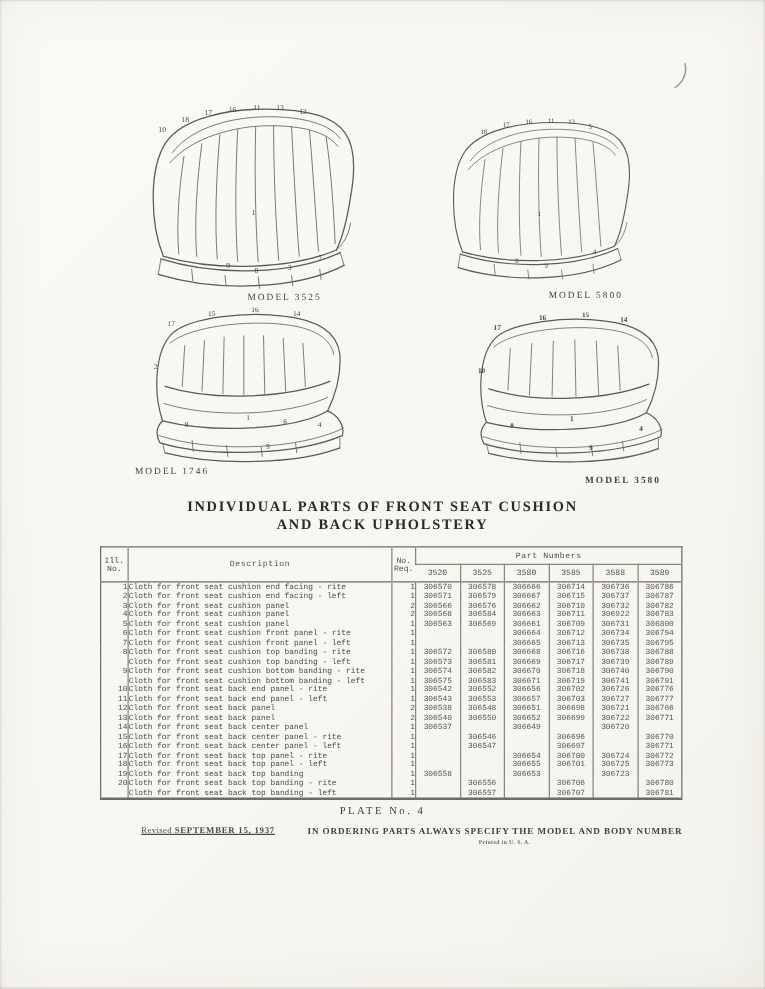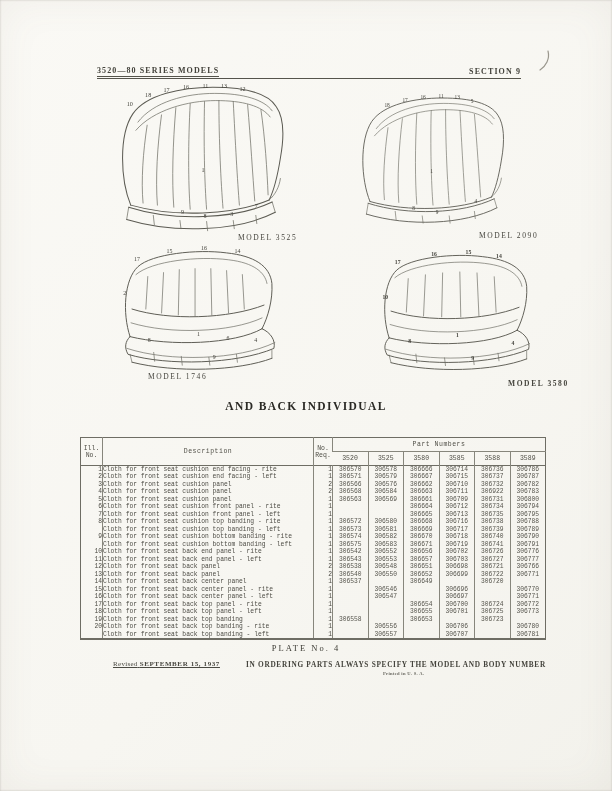--- a/index.html
+++ b/index.html
@@ -24,21 +24,21 @@
   .running-header .hl{position:absolute;left:0;bottom:1px;border-bottom:1px solid #55544c;padding-bottom:1px;}
   .running-header .hr{position:absolute;right:0;bottom:2px;}
   .corner-curl{position:absolute;left:538px;top:50px;}
   
   figure{position:absolute;margin:0;}
   figure svg{display:block;}
   .seat path{fill:none;stroke:#5c5b53;stroke-width:1;stroke-linecap:round;}
   .seat .thin{stroke-width:.7;stroke:#6b6a61;}
   .callout{font-family:"Liberation Serif",serif;font-size:6px;fill:#45443d;}
   figcaption{
-    position:absolute;font-size:7.5px;letter-spacing:1.6px;color:#45443d;white-space:nowrap;margin-left:40px;
+    position:absolute;font-size:7.5px;letter-spacing:1.6px;color:#45443d;white-space:nowrap;
   }
   .f1{left:100px;top:84px;width:205px;height:160px;}
   .f1 figcaption{left:98px;top:149px;}
   .f2{left:343px;top:92px;width:180px;height:150px;}
   .f2 figcaption{left:96px;top:139px;}
   .f3{left:110px;top:246px;width:178px;height:140px;}
   .f3 figcaption{left:-2px;top:126px;}
   .f4{left:366px;top:250px;width:180px;height:140px;font-weight:bold;}
   .f4 figcaption{left:102px;top:129px;}
   
@@ -94,24 +94,20 @@
 <body>
 
 <div class="page">
 
   <div class="corner-curl">
     <svg width="18" height="22" viewBox="0 0 18 22">
       <path d="M2 20 C8 16 12 9 10 1" fill="none" stroke="#9a978d" stroke-width="1.2" stroke-linecap="round"></path>
     </svg>
   </div>
 
-  <div class="running-header">
-    <span class="hl">3520—80 SERIES MODELS</span>
-    <span class="hr">SECTION 9</span>
-  </div>
 
   <figure class="f1">
     <svg class="seat" width="205" height="150" viewBox="0 0 200 146">
       <path d="M30 118 C20 94 18 50 32 29 C45 10 80 3 110 3 C142 3 164 9 172 22 C179 32 180 50 176 72 C173 91 169 105 165 113"></path>
       <path class="thin" d="M37 37 C52 17 84 9 112 9 C140 9 160 15 168 26"></path>
       <path class="thin" d="M35 45 C52 25 86 16 113 16 C139 16 158 21 166 32"></path>
       <path class="thin" d="M46 40 C42 66 40 94 42 116"></path>
       <path class="thin" d="M60 30 C56 60 54 92 56 118"></path>
       <path class="thin" d="M74 23 C71 58 70 94 72 120"></path>
       <path class="thin" d="M88 19 C86 56 86 96 88 122"></path>
@@ -177,21 +173,21 @@
           <text x="86" y="4" class="callout">16</text>
           <text x="106" y="3" class="callout">11</text>
           <text x="124" y="4" class="callout">13</text>
           <text x="142" y="9" class="callout">5</text>
           <text x="97" y="86" class="callout">1</text>
           <text x="77" y="128" class="callout">8</text>
           <text x="103" y="132" class="callout">9</text>
           <text x="146" y="120" class="callout">4</text>
         </g>
     </svg>
-    <figcaption>MODEL 2090</figcaption>
+    <figcaption>MODEL 5800</figcaption>
   </figure>
 
   <figure class="f3">
     <svg class="seat" width="178" height="132" viewBox="0 0 180 134">
       <path d="M20 92 C12 68 14 34 28 21 C42 8 88 3 118 7 C146 10 162 20 164 38 C165 55 160 72 154 84"></path>
       <path class="thin" d="M26 29 C42 15 90 10 120 14 C146 17 157 27 159 38"></path>
       <path class="thin" d="M38 31 L36 64"></path>
       <path class="thin" d="M54 27 L52 68"></path>
       <path class="thin" d="M70 24 L69 70"></path>
       <path class="thin" d="M86 23 L86 71"></path>
@@ -257,21 +253,22 @@
           <text x="40" y="97" class="callout">8</text>
           <text x="90" y="91" class="callout">1</text>
           <text x="106" y="115" class="callout">9</text>
           <text x="148" y="99" class="callout">4</text>
         </g>
     </svg>
     <figcaption>MODEL 3580</figcaption>
   </figure>
 
   <div class="main-title">
-    <div>AND BACK INDIVIDUAL</div>
+    <div>INDIVIDUAL PARTS OF FRONT SEAT CUSHION</div>
+    <div>AND BACK UPHOLSTERY</div>
   </div>
 
   <table class="parts">
     <colgroup>
       <col class="c-ill">
         <col class="c-desc">
         <col class="c-req">
       <col class="c-part">
         <col class="c-part">
         <col class="c-part">

